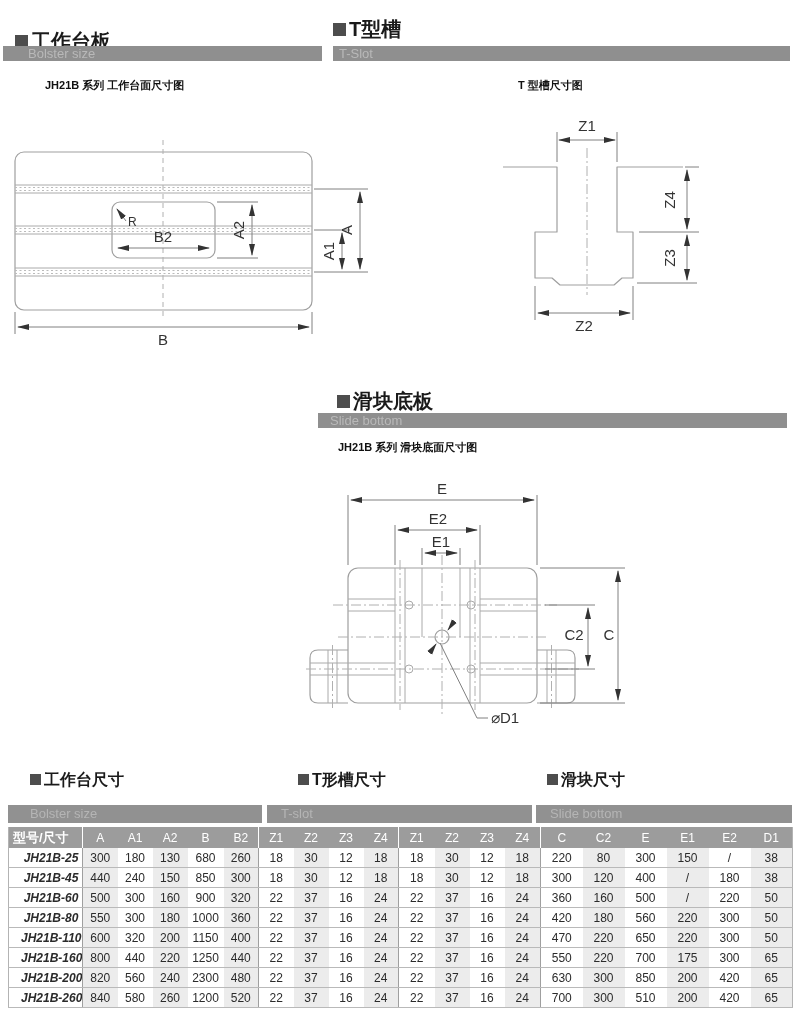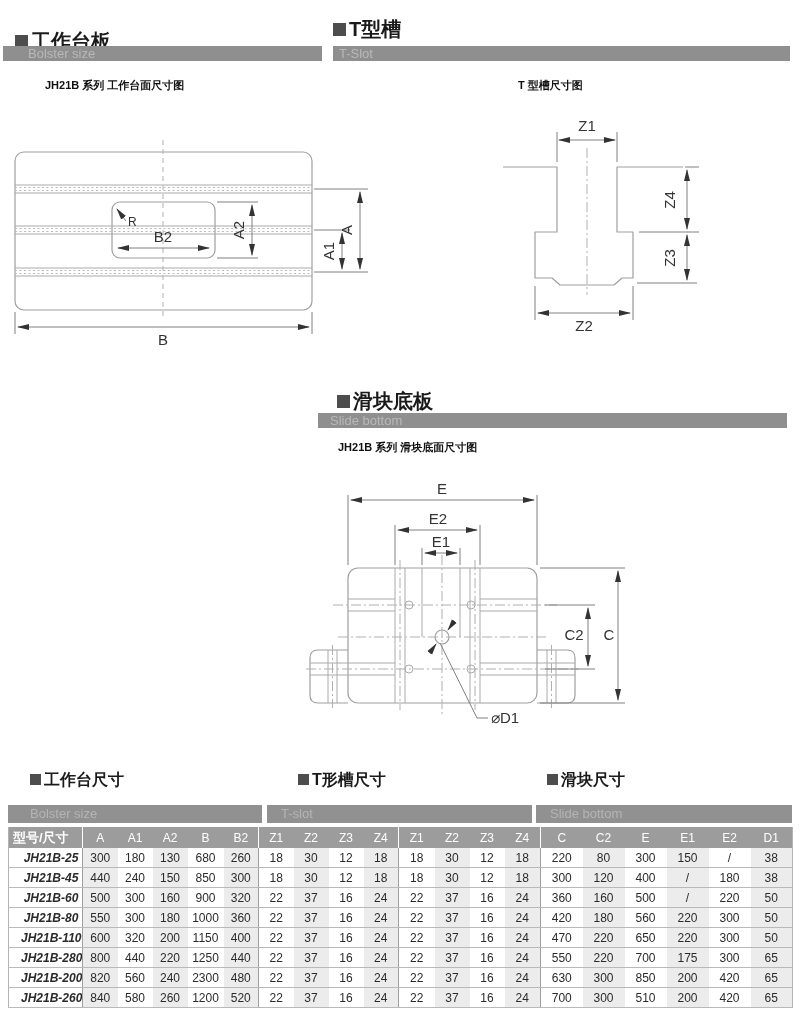--- a/index.html
+++ b/index.html
@@ -333,21 +333,21 @@
           <td>16</td>
           <td class="gdiv">24</td>
           <td>470</td>
           <td>220</td>
           <td>650</td>
           <td>220</td>
           <td>300</td>
           <td>50</td>
         </tr>
         <tr>
-          <td class="c0 gdiv">JH21B-280</td>
+          <td class="c0 gdiv">JH21B-160</td>
           <td>800</td>
           <td>440</td>
           <td>220</td>
           <td>1250</td>
           <td class="gdiv">440</td>
           <td>22</td>
           <td>37</td>
           <td>16</td>
           <td class="gdiv">24</td>
           <td>22</td>

